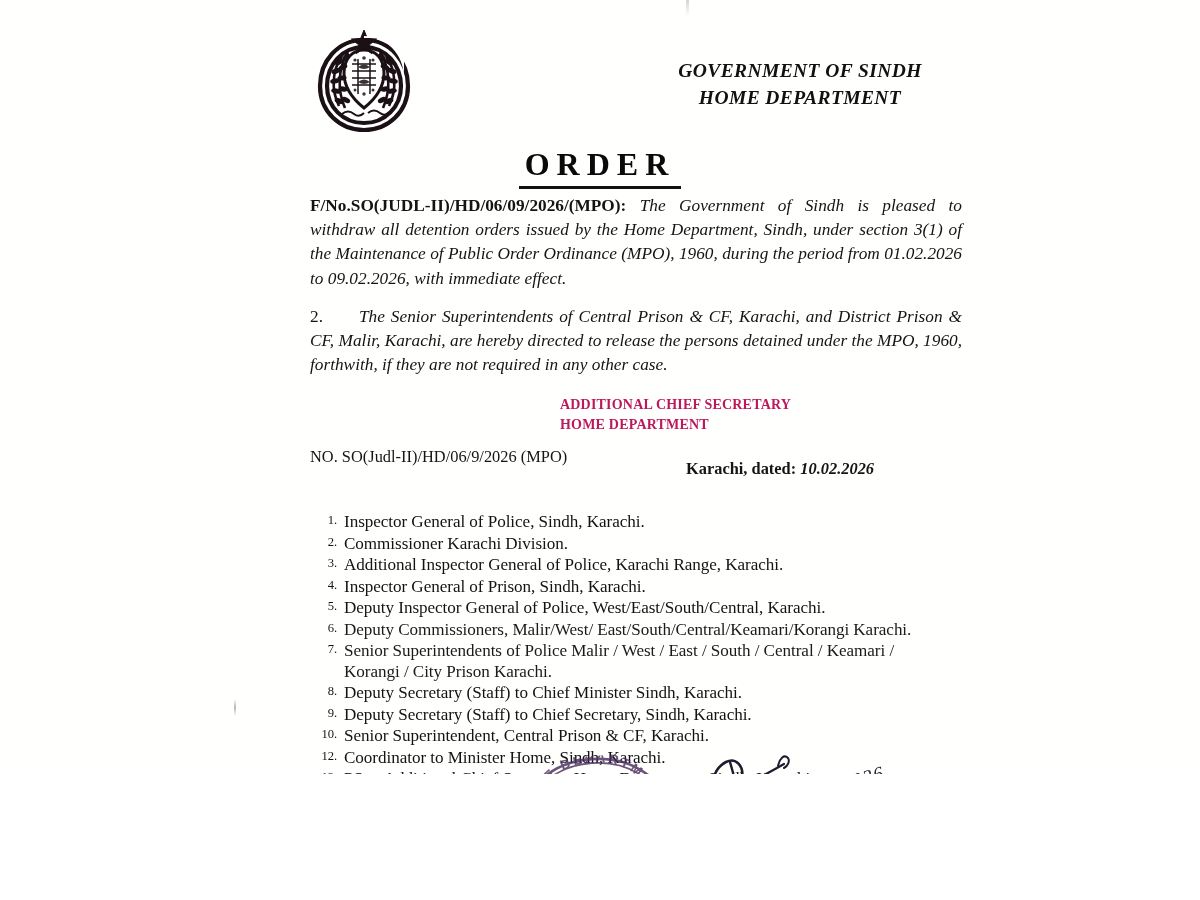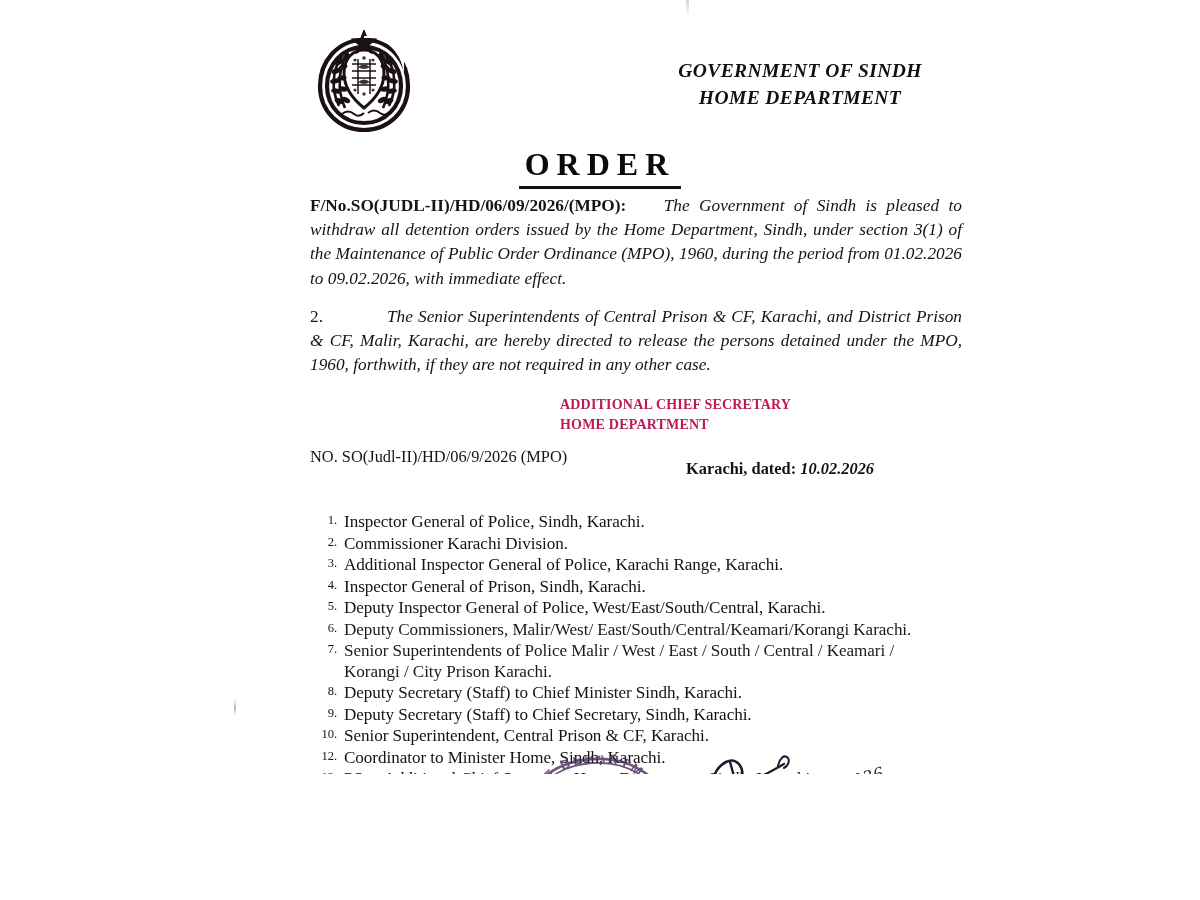--- a/index.html
+++ b/index.html
@@ -105,21 +105,21 @@
     font-size: 17.3px;
     line-height: 1.40;
     text-align: justify;
     text-justify: inter-word;
     color: #141414;
   }
   p.para .lead {
     font-weight: bold;
     font-style: normal;
   }
-  p.para .ital { font-style: italic; margin-left: 28px; }
+  p.para .ital { font-style: italic; }
   .para-2 { margin-top: 20px; }
   .para-2 .num {
     font-weight: normal;
     margin-right: 36px;
   }
 
   
   .sig-block {
     position: absolute;
     left: 560px;

